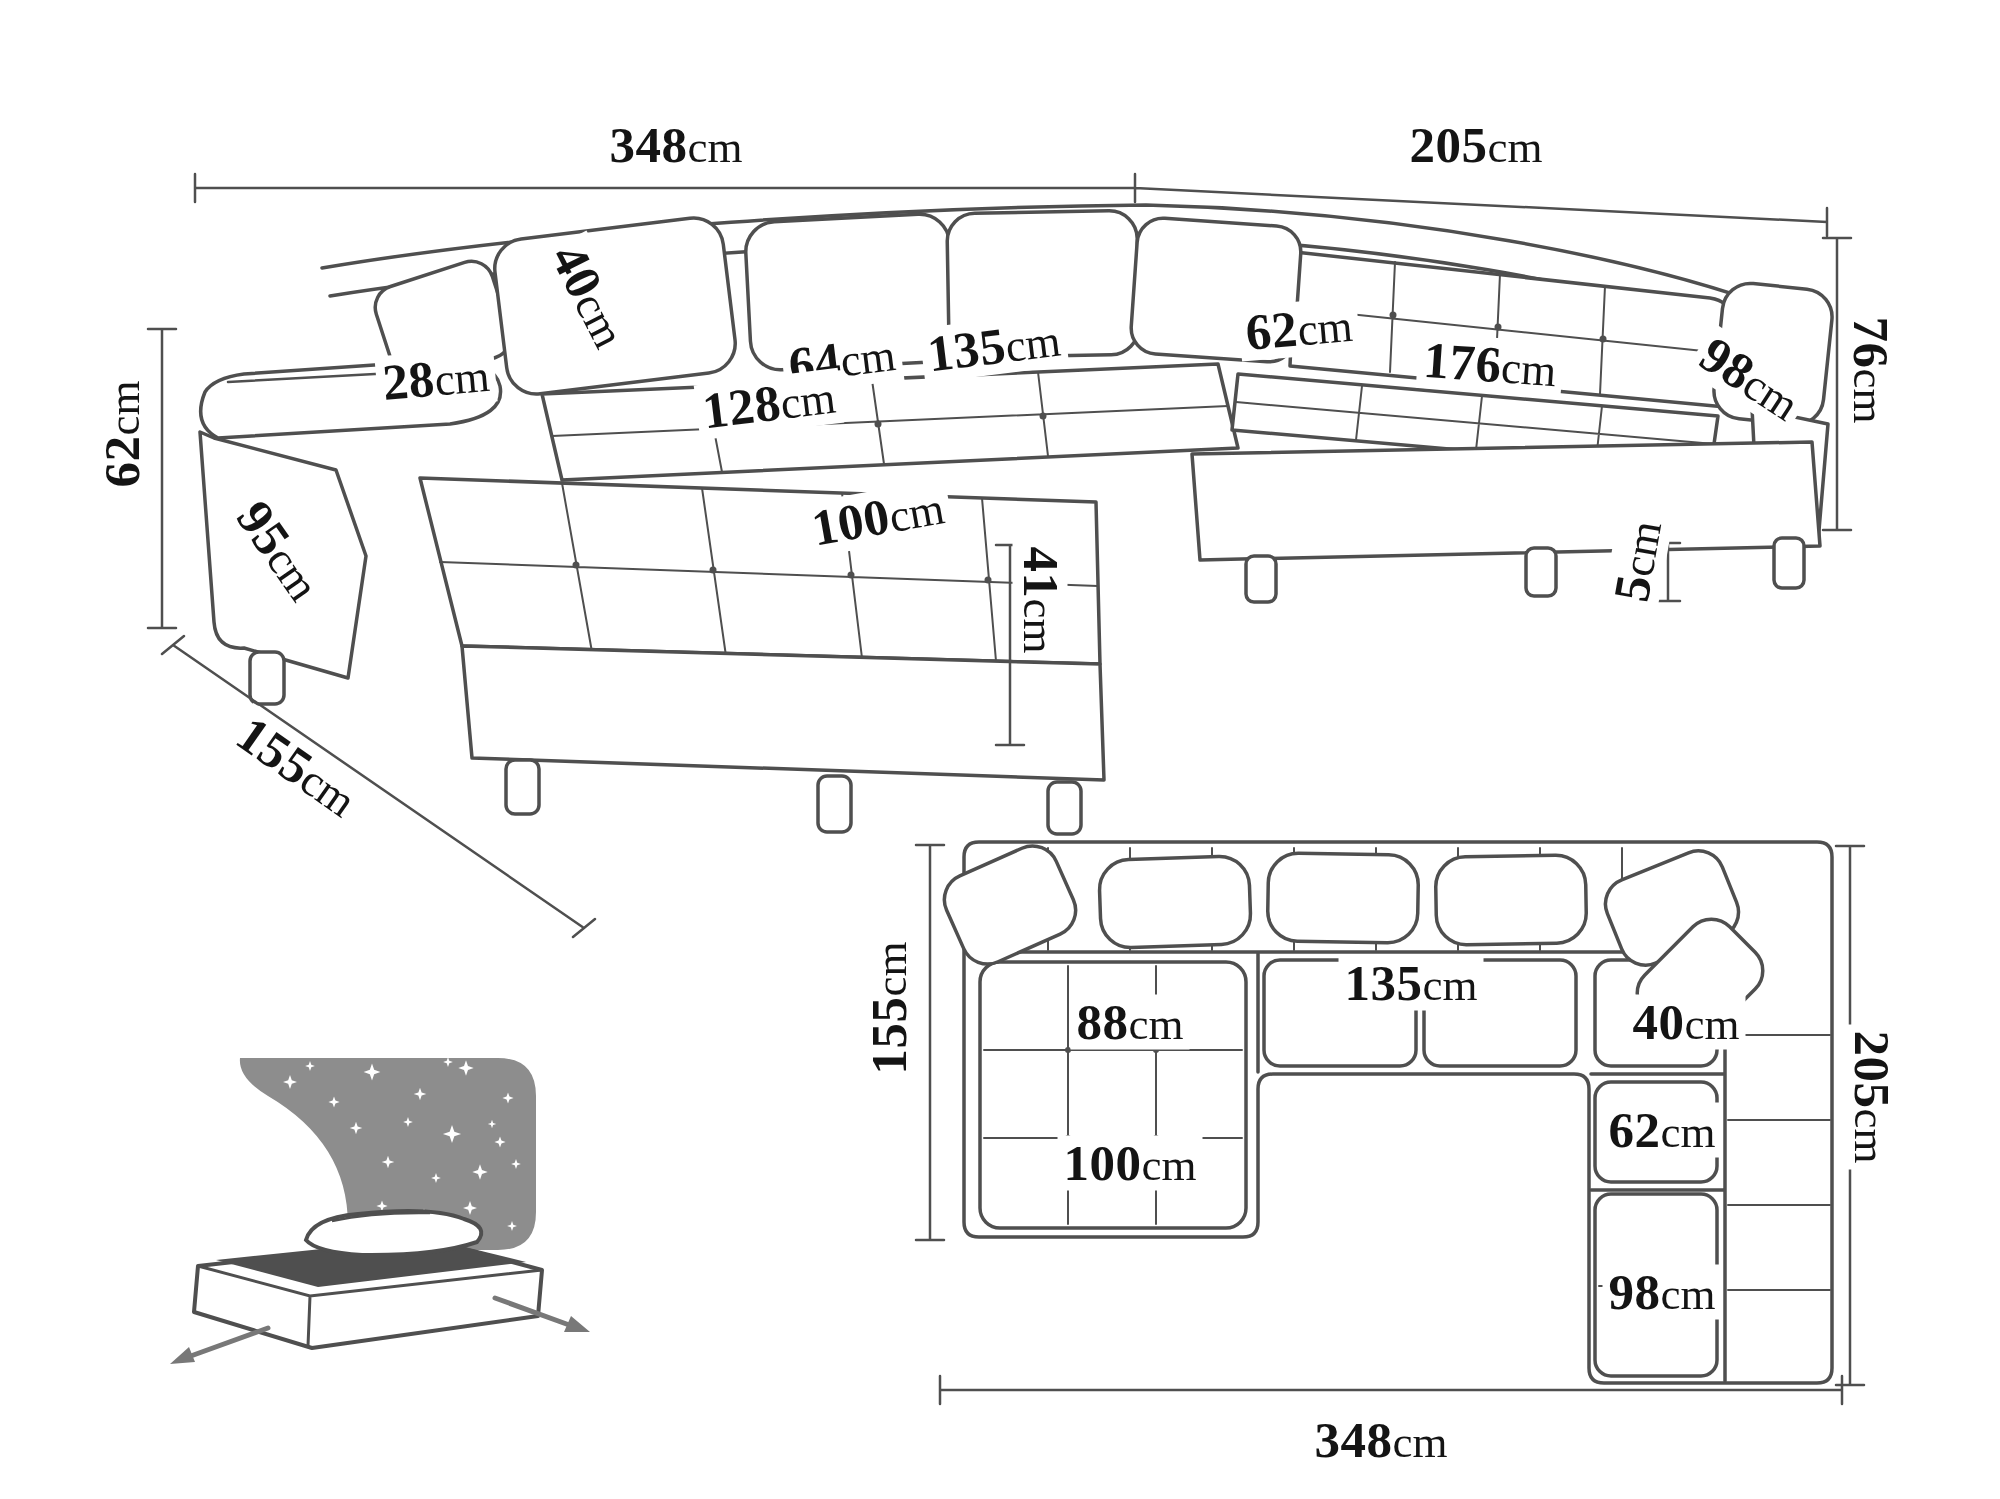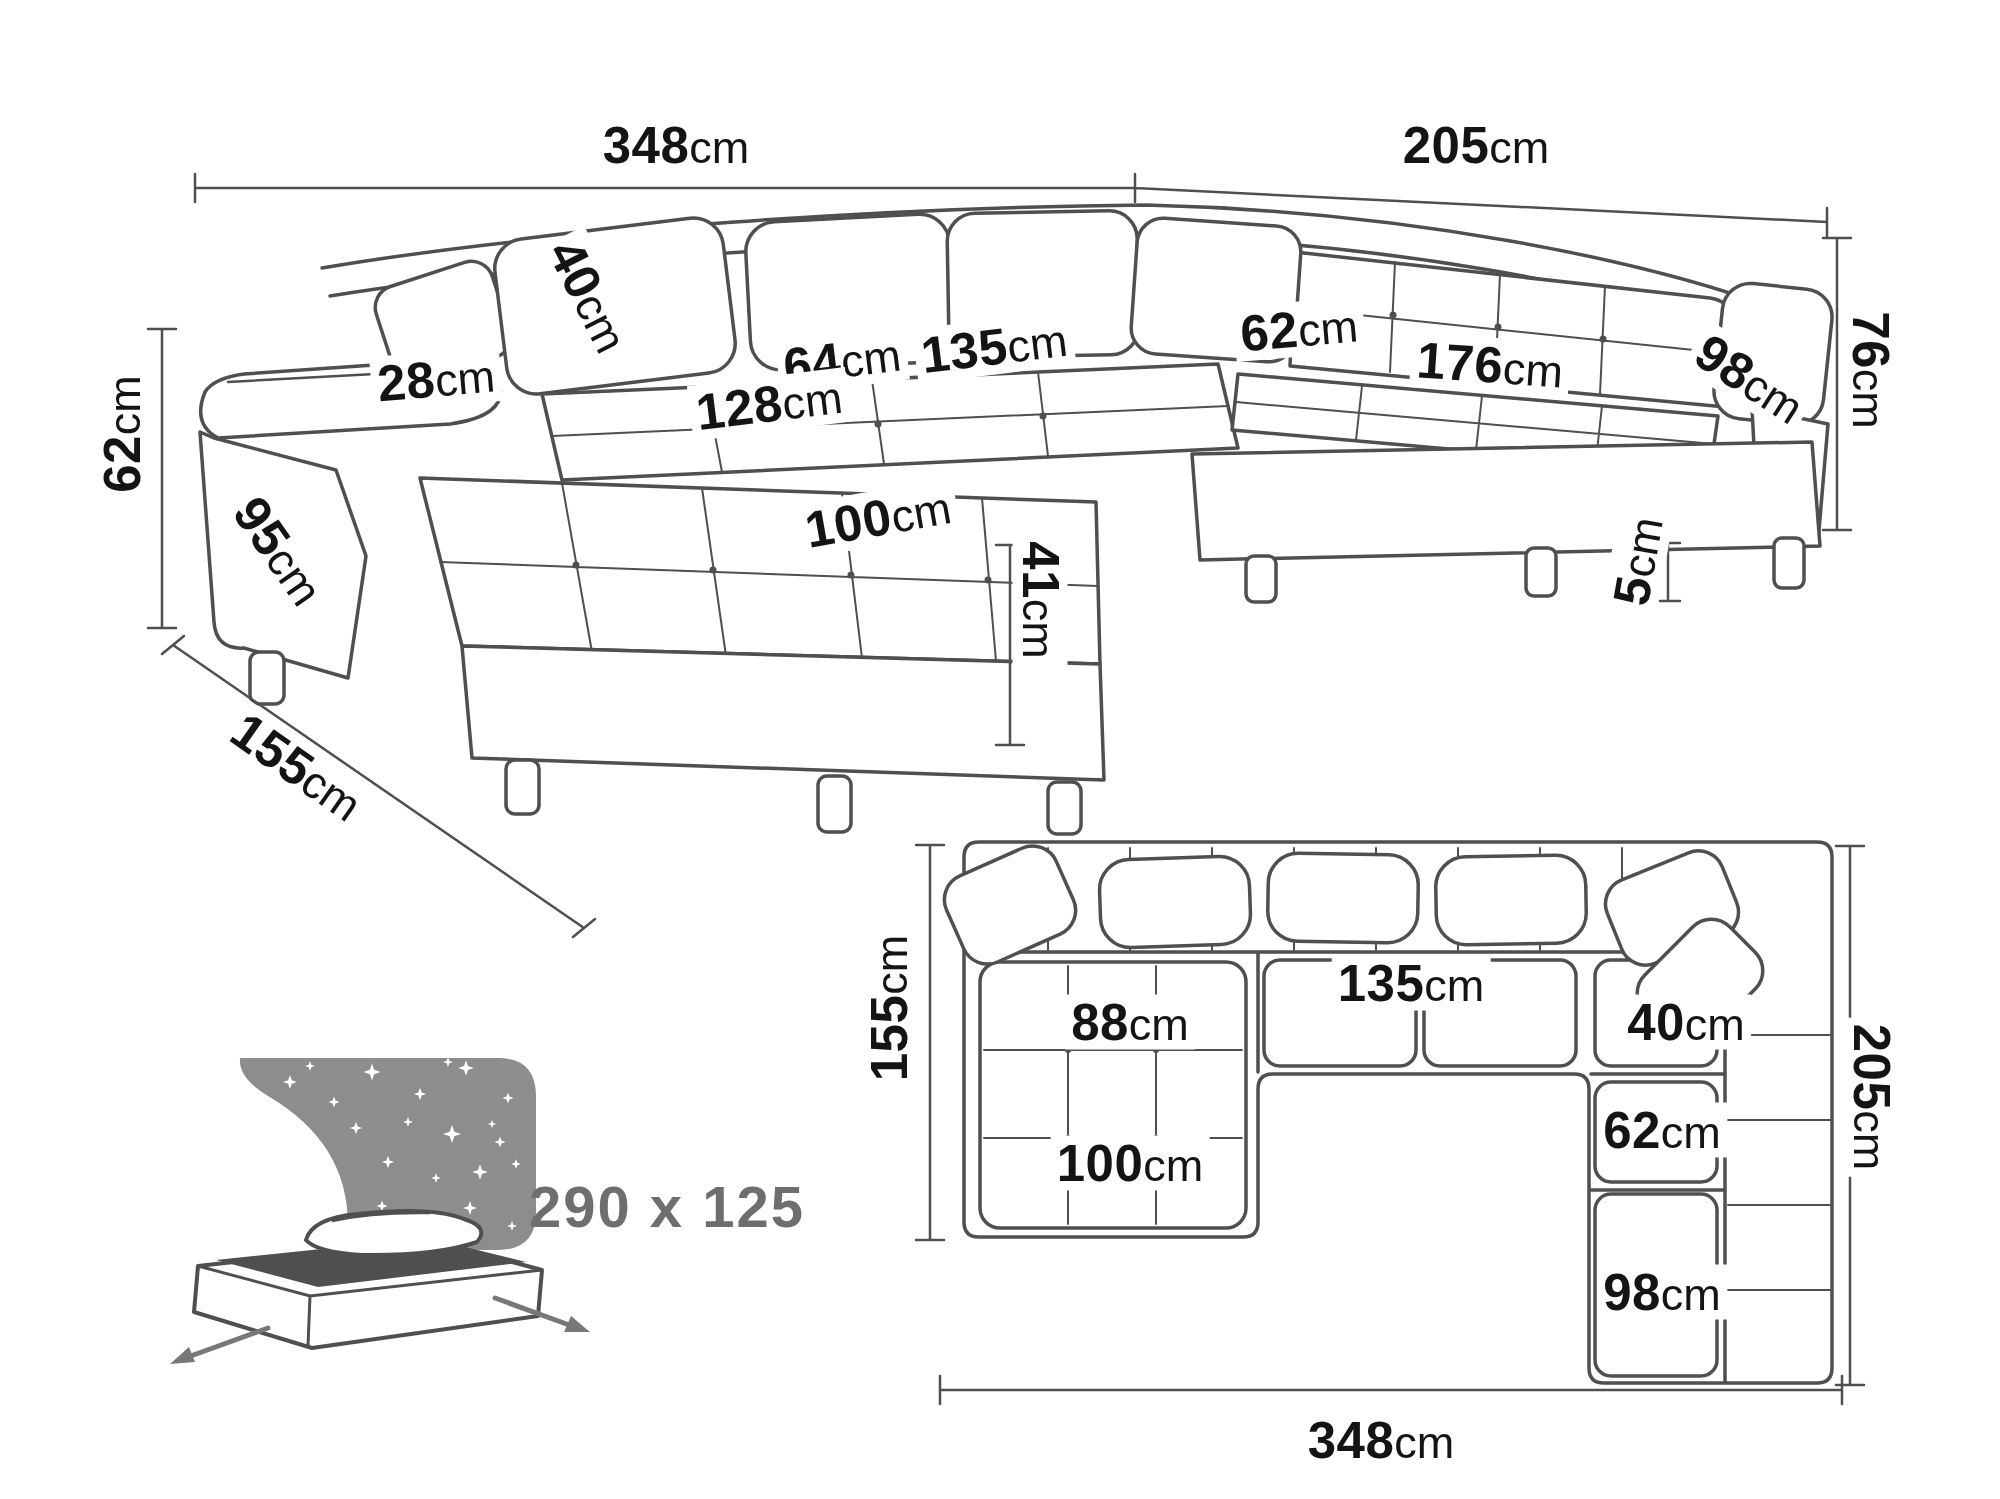--- a/index.html
+++ b/index.html
@@ -1,17 +1,17 @@
 <!DOCTYPE html>
 <html><head>
 <meta charset="utf-8">
 <style>
   html,body{margin:0;padding:0;background:#fff}
   .stage{position:relative;width:2000px;height:1499px;background:#fff;overflow:hidden;
-         font-family:Liberation Sans, sans-serif}
+         font-family:Liberation Serif, serif}
   svg.draw{position:absolute;left:0;top:0;z-index:1}
   .dim{position:absolute;z-index:2;white-space:nowrap;line-height:1;color:#141414;
        background:#fff;padding:2px 6px;
        transform:translate(-50%,-50%) rotate(var(--r,0deg))}
   .dim .v{font-weight:700;font-size:51px;letter-spacing:.5px}
   .dim .u{font-weight:400;font-size:45px}
   .dim.bed-size{background:transparent;color:#6e6e6e}
   .dim.bed-size .v{font-size:58px;letter-spacing:2px}
 </style>
 </head>
@@ -234,16 +234,14 @@
   <span class="v">205</span><span class="u">cm</span></div>
 <div class="dim" style="left:1662px;top:1130px">
   <span class="v">62</span><span class="u">cm</span></div>
 <div class="dim" style="left:1130px;top:1163px">
   <span class="v">100</span><span class="u">cm</span></div>
 <div class="dim" style="left:1662px;top:1292px">
   <span class="v">98</span><span class="u">cm</span></div>
 <div class="dim" style="left:1381px;top:1440px">
   <span class="v">348</span><span class="u">cm</span></div>
 
-<div class="dim bed-size" style="left:667px;top:1207px">
-  <span class="v">290 x 125</span></div>
 
 </div>
 
 </body></html>

